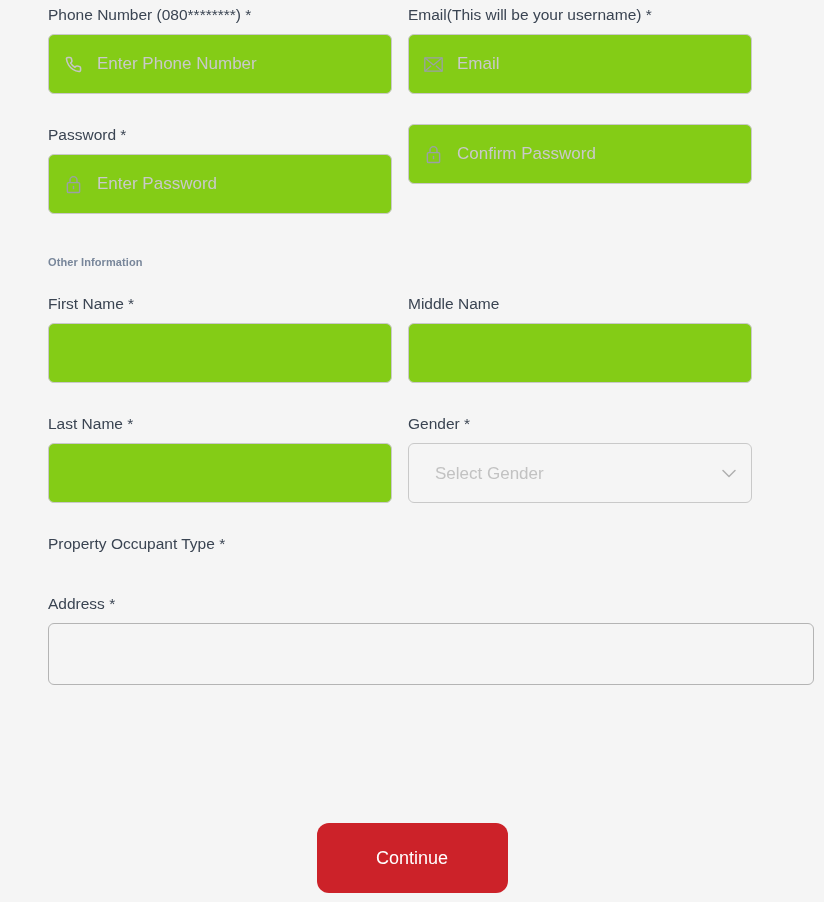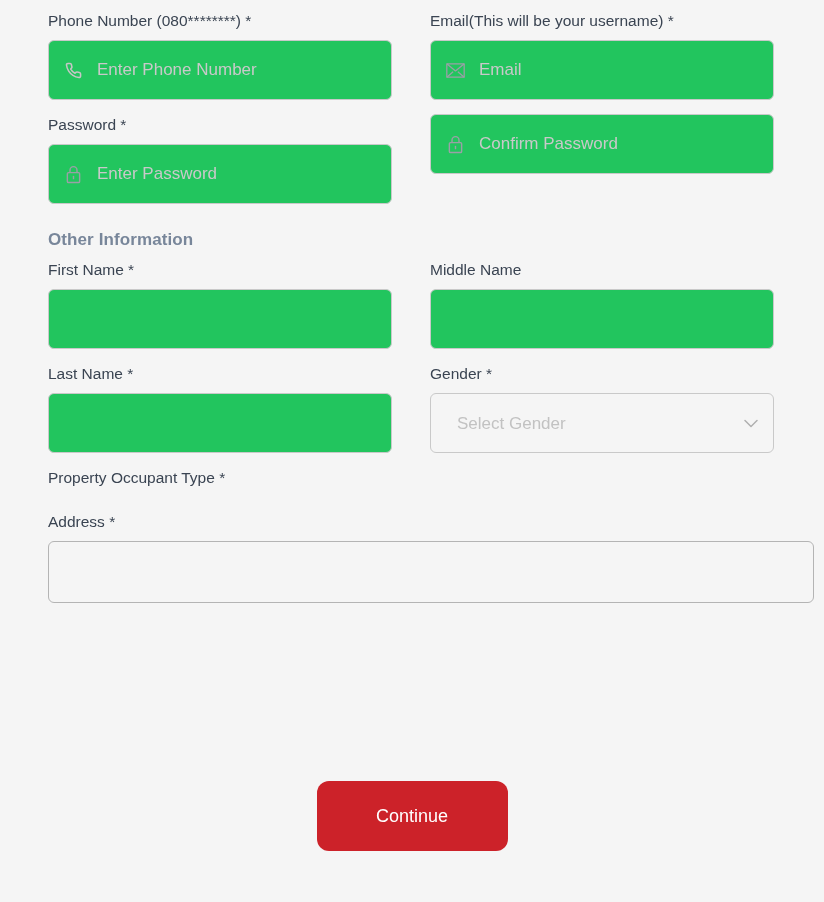--- a/index.html
+++ b/index.html
@@ -17,60 +17,61 @@
     width: 824px;
     height: 902px;
     background: #f5f5f5;
     padding: 0;
   }
 
   
   .form-grid {
     position: absolute;
     left: 48px;
-    top: 10px;
+    top: 4px;
     width: 726px;
     display: grid;
     grid-template-columns: 344px 344px;
     column-gap: 38px;
     row-gap: 0px;
+    gap: 16px;
   }
 
   .field {
     width: 344px;
     margin-bottom: 14px;
   }
   .field.full { width: 766px; grid-column: 1 / span 2; }
 
   .label {
     display: block;
     font-size: 15.5px;
     line-height: 22px;
     color: #3a4452;
     margin-bottom: 8px;
     white-space: nowrap;
   }
 
   
   .section-head {
     grid-column: 1 / span 2;
-    font-size: 17px;
+    font-size: 11px;
     font-weight: bold;
     color: #78869a;
     margin-top: 12px;
     margin-bottom: 9px;
     letter-spacing: .1px;
   }
 
   
   .control {
     position: relative;
     width: 100%;
     height: 60px;
-    background: #22c55e;
+    background: #84cc16;
     border: 1px solid #c9c9c9;
     border-radius: 6px;
     display: flex;
     align-items: center;
   }
 
   .control .icon-slot {
     width: 48px;
     min-width: 48px;
     display: flex;
@@ -163,21 +164,21 @@
     font-family: "Liberation Sans", sans-serif;
     font-size: 17px;
     color: #444;
     padding: 10px 12px;
   }
 
   
   .btn-row {
     position: absolute;
     left: 0;
-    top: 781px;
+    top: 823px;
     width: 824px;
     display: flex;
     justify-content: center;
   }
   .btn-continue {
     width: 191px;
     height: 70px;
     background: #cc2229;
     color: #ffffff;
     border: 0;

